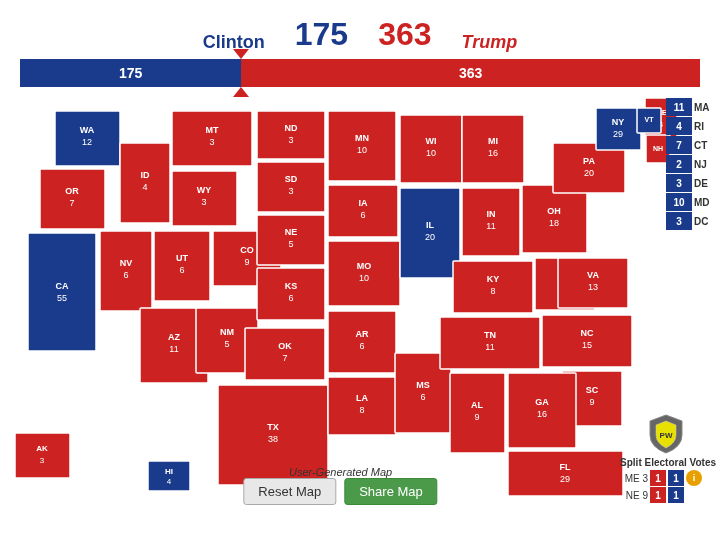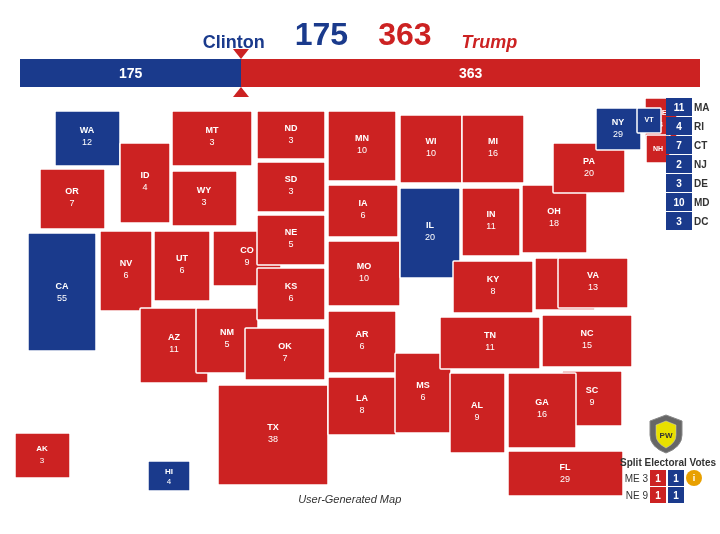--- a/index.html
+++ b/index.html
@@ -460,20 +460,22 @@
     <svg width="36" height="42" viewBox="0 0 36 42">
       <path d="M18 2 L34 8 L34 22 Q34 34 18 40 Q2 34 2 22 L2 8 Z" fill="#666" stroke="#888" stroke-width="1"></path>
       <path d="M18 8 L28 12 L28 22 Q28 30 18 35 Q8 30 8 22 L8 12 Z" fill="#e8e000" stroke="#ccc" stroke-width="0.5"></path>
       <text x="18" y="25" text-anchor="middle" fill="#333" font-size="8" font-weight="bold">PW</text>
     </svg>
   </div>
 
   <div class="user-gen-box">
     <div class="user-gen-label">User-Generated Map</div>
     <div class="btn-row">
+      <button class="btn">Reset Map</button>
+      <button class="btn btn-green">Share Map</button>
     </div>
   </div>
 
   <div class="split-panel">
     <div class="split-title">Split Electoral Votes</div>
     <div class="split-row">
       <span class="split-label">ME 3</span>
       <div class="split-num split-red">1</div>
       <div class="split-num split-blue">1</div>
       <div class="info-btn">i</div>

